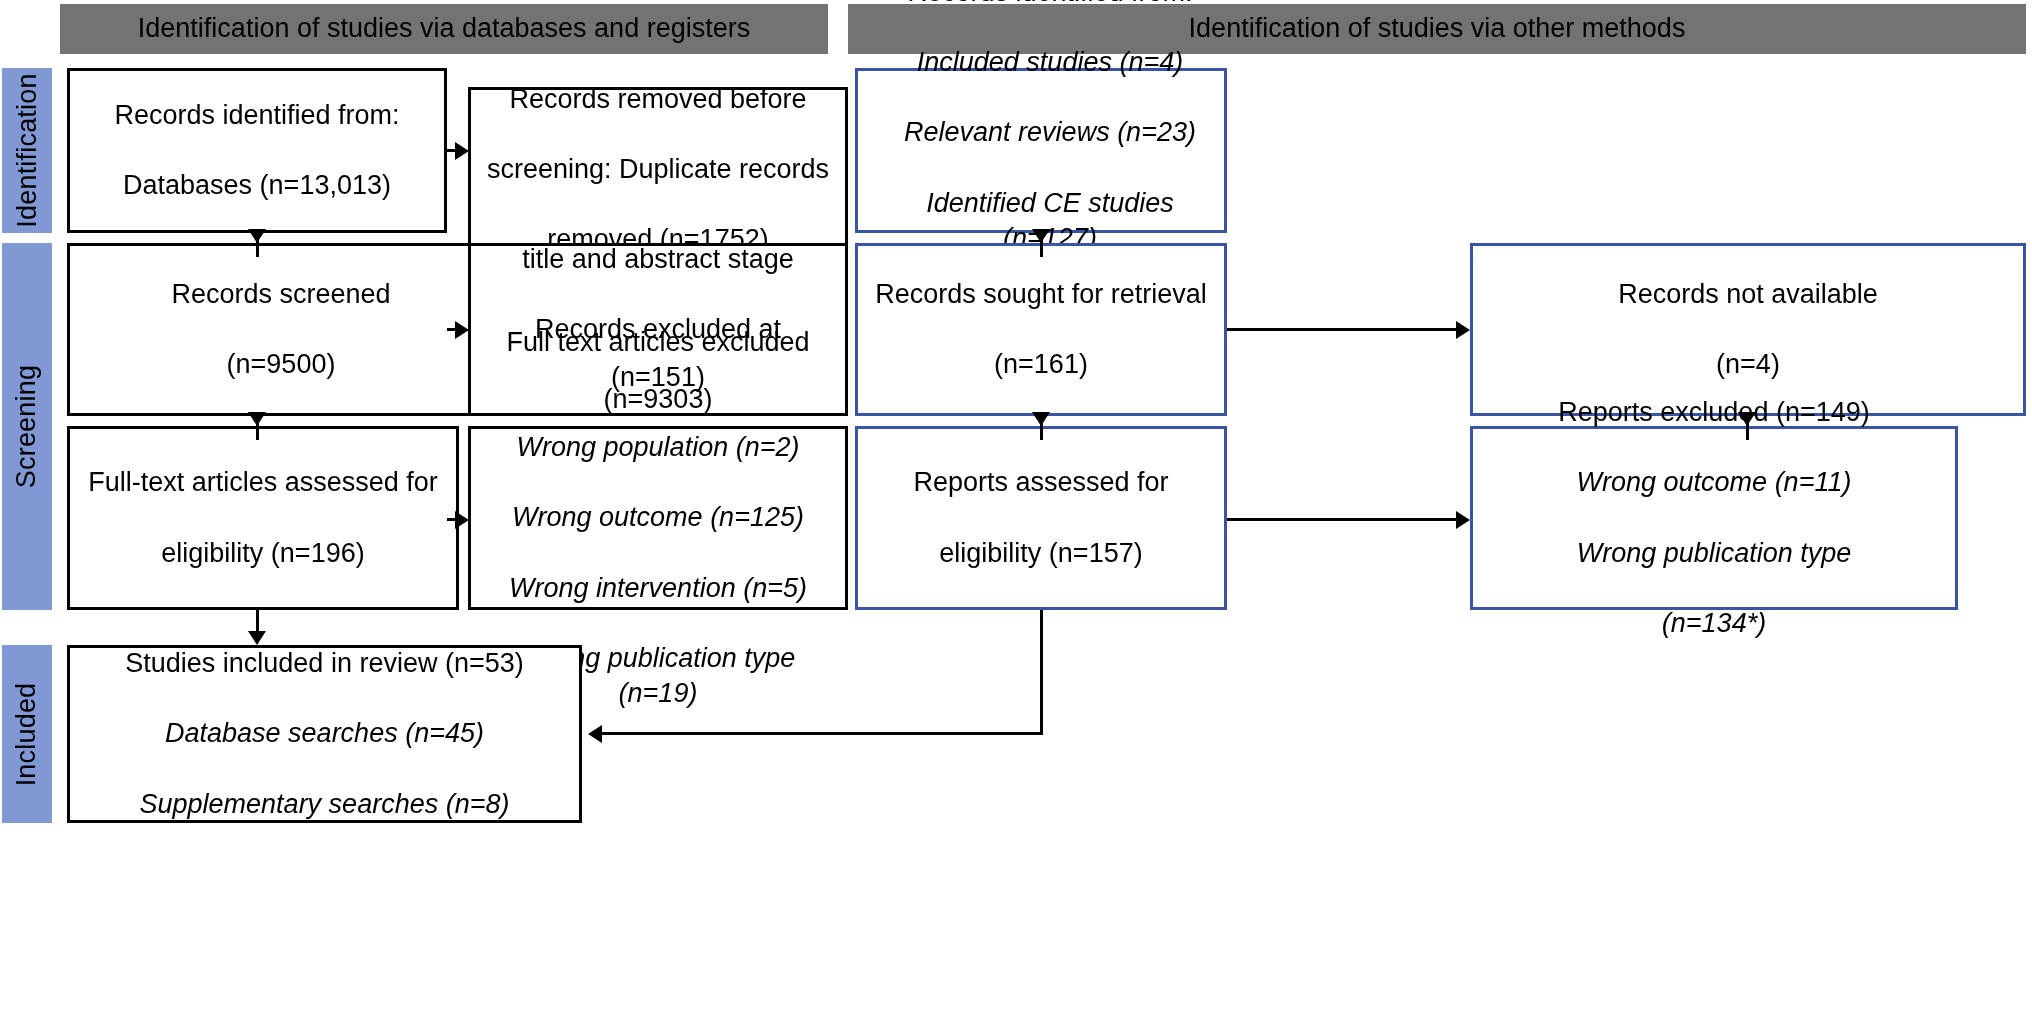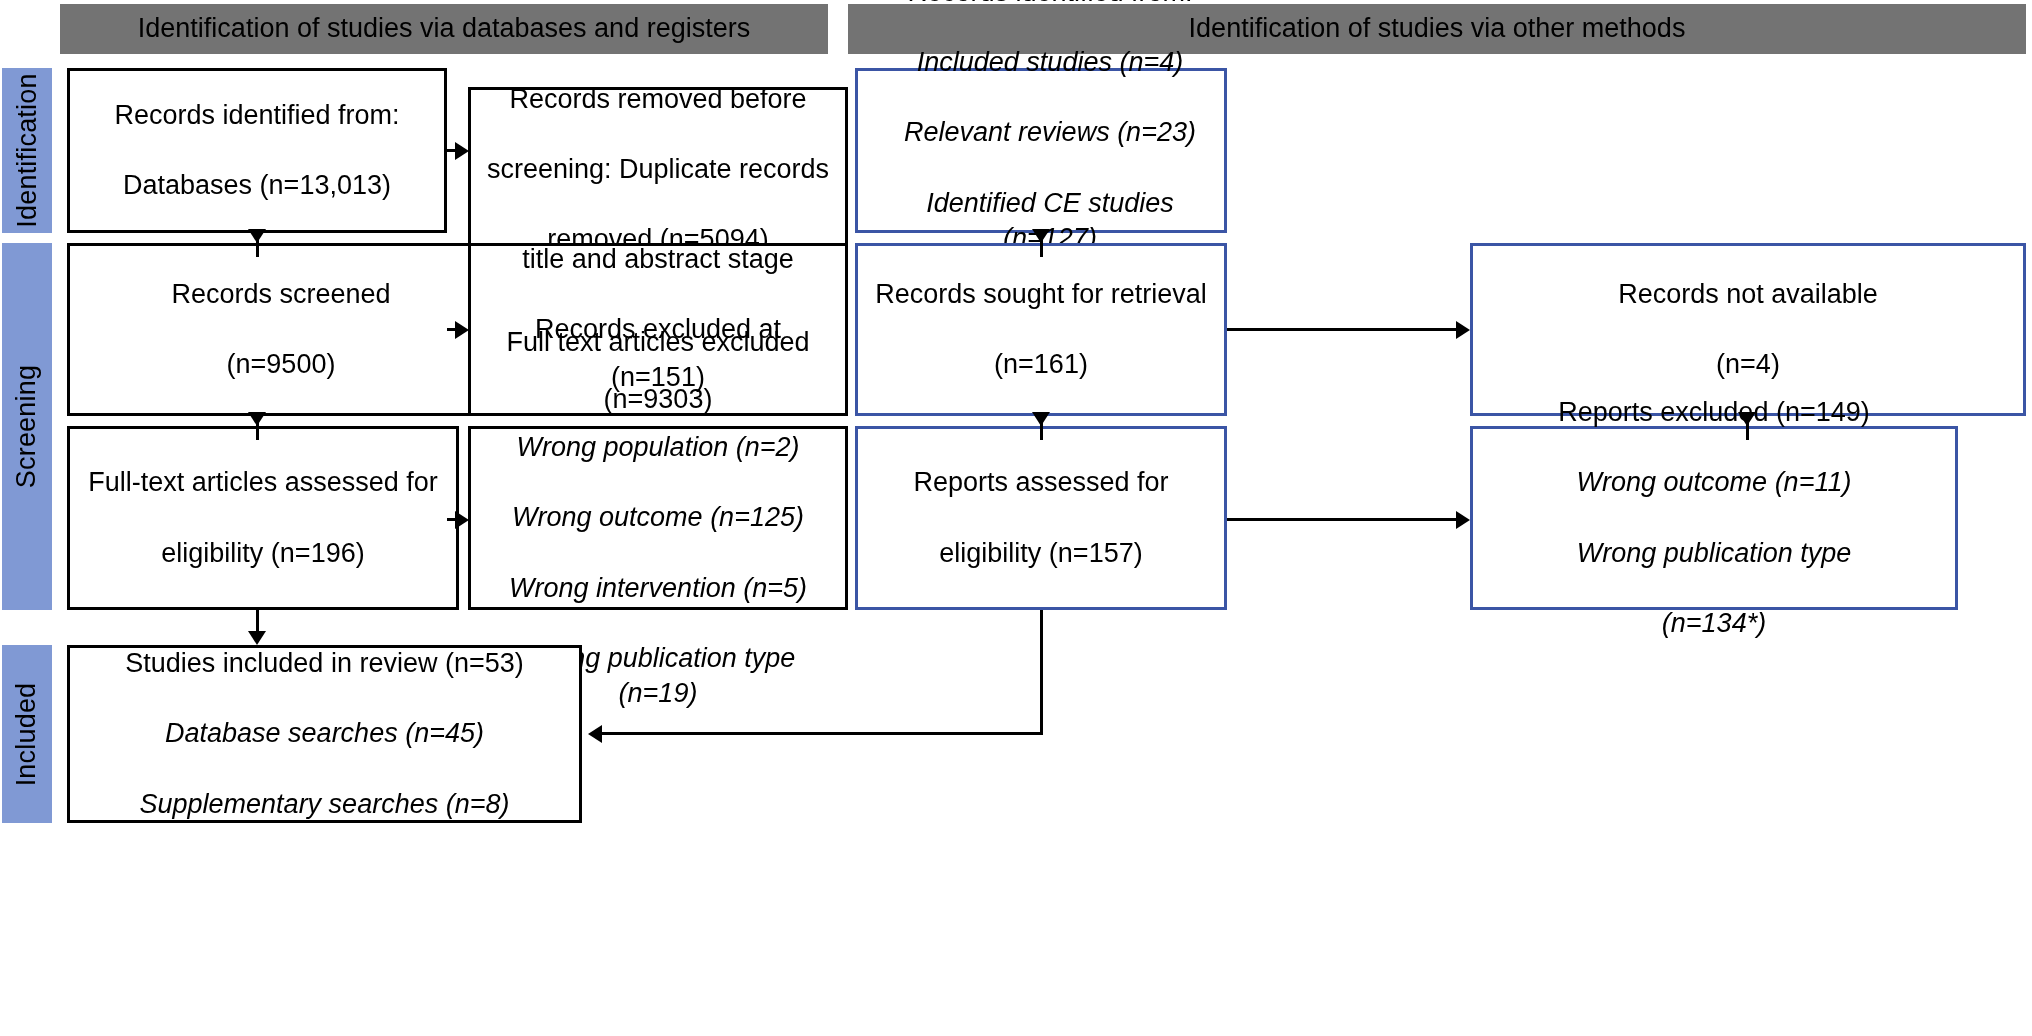--- a/index.html
+++ b/index.html
@@ -127,21 +127,21 @@
     <span class="txt lines">
       <span class="ln">Records identified from:</span>
       <span class="ln">Databases (n=13,013)</span>
     </span>
   </div>
 
   <div class="box" style="left:468px; top:68px; width:380px; height:165px;margin-top:19px;">
     <span class="txt lines">
       <span class="ln">Records removed before</span>
       <span class="ln">screening: Duplicate records</span>
-      <span class="ln">removed (n=5094)</span>
+      <span class="ln">removed (n=1752)</span>
     </span>
   </div>
 
   <div class="box blue" style="left:855px; top:68px; width:372px; height:165px;padding-left:28px;">
     <span class="txt lines">
       <span class="ln">Records identified from:</span>
       <span class="ln it">Included studies (n=4)</span>
       <span class="ln it">Relevant reviews (n=23)</span>
       <span class="ln it">Identified CE studies (n=127)</span>
       <span class="ln it">Google Scholar alert (n=7)</span>

